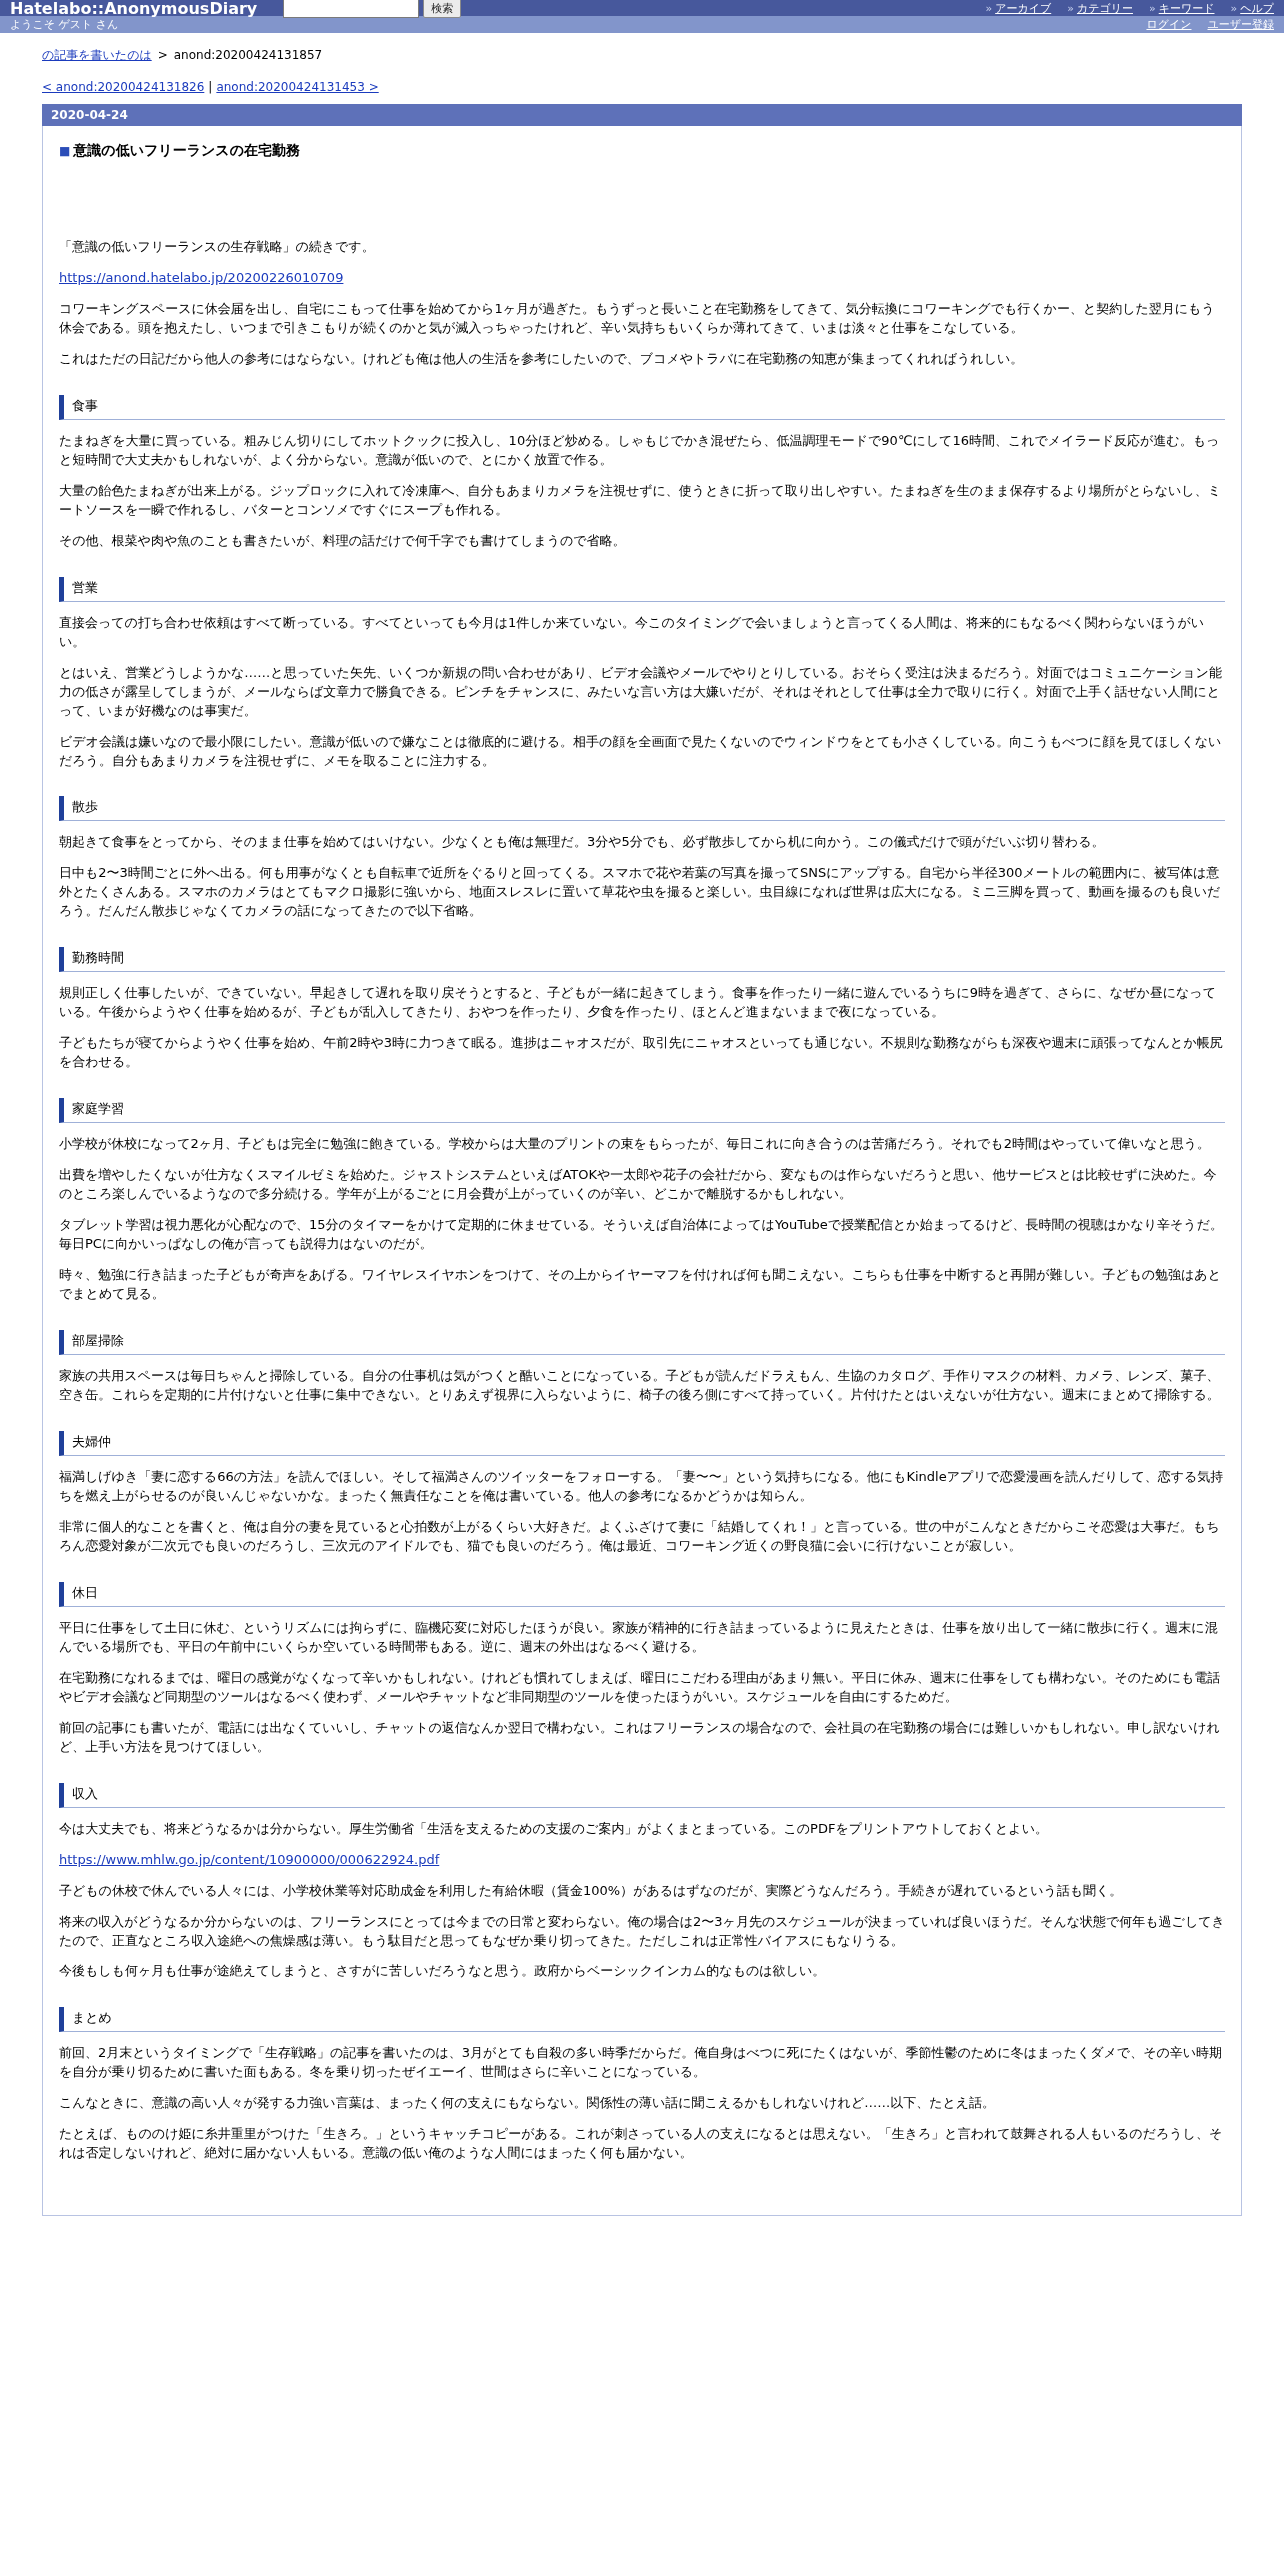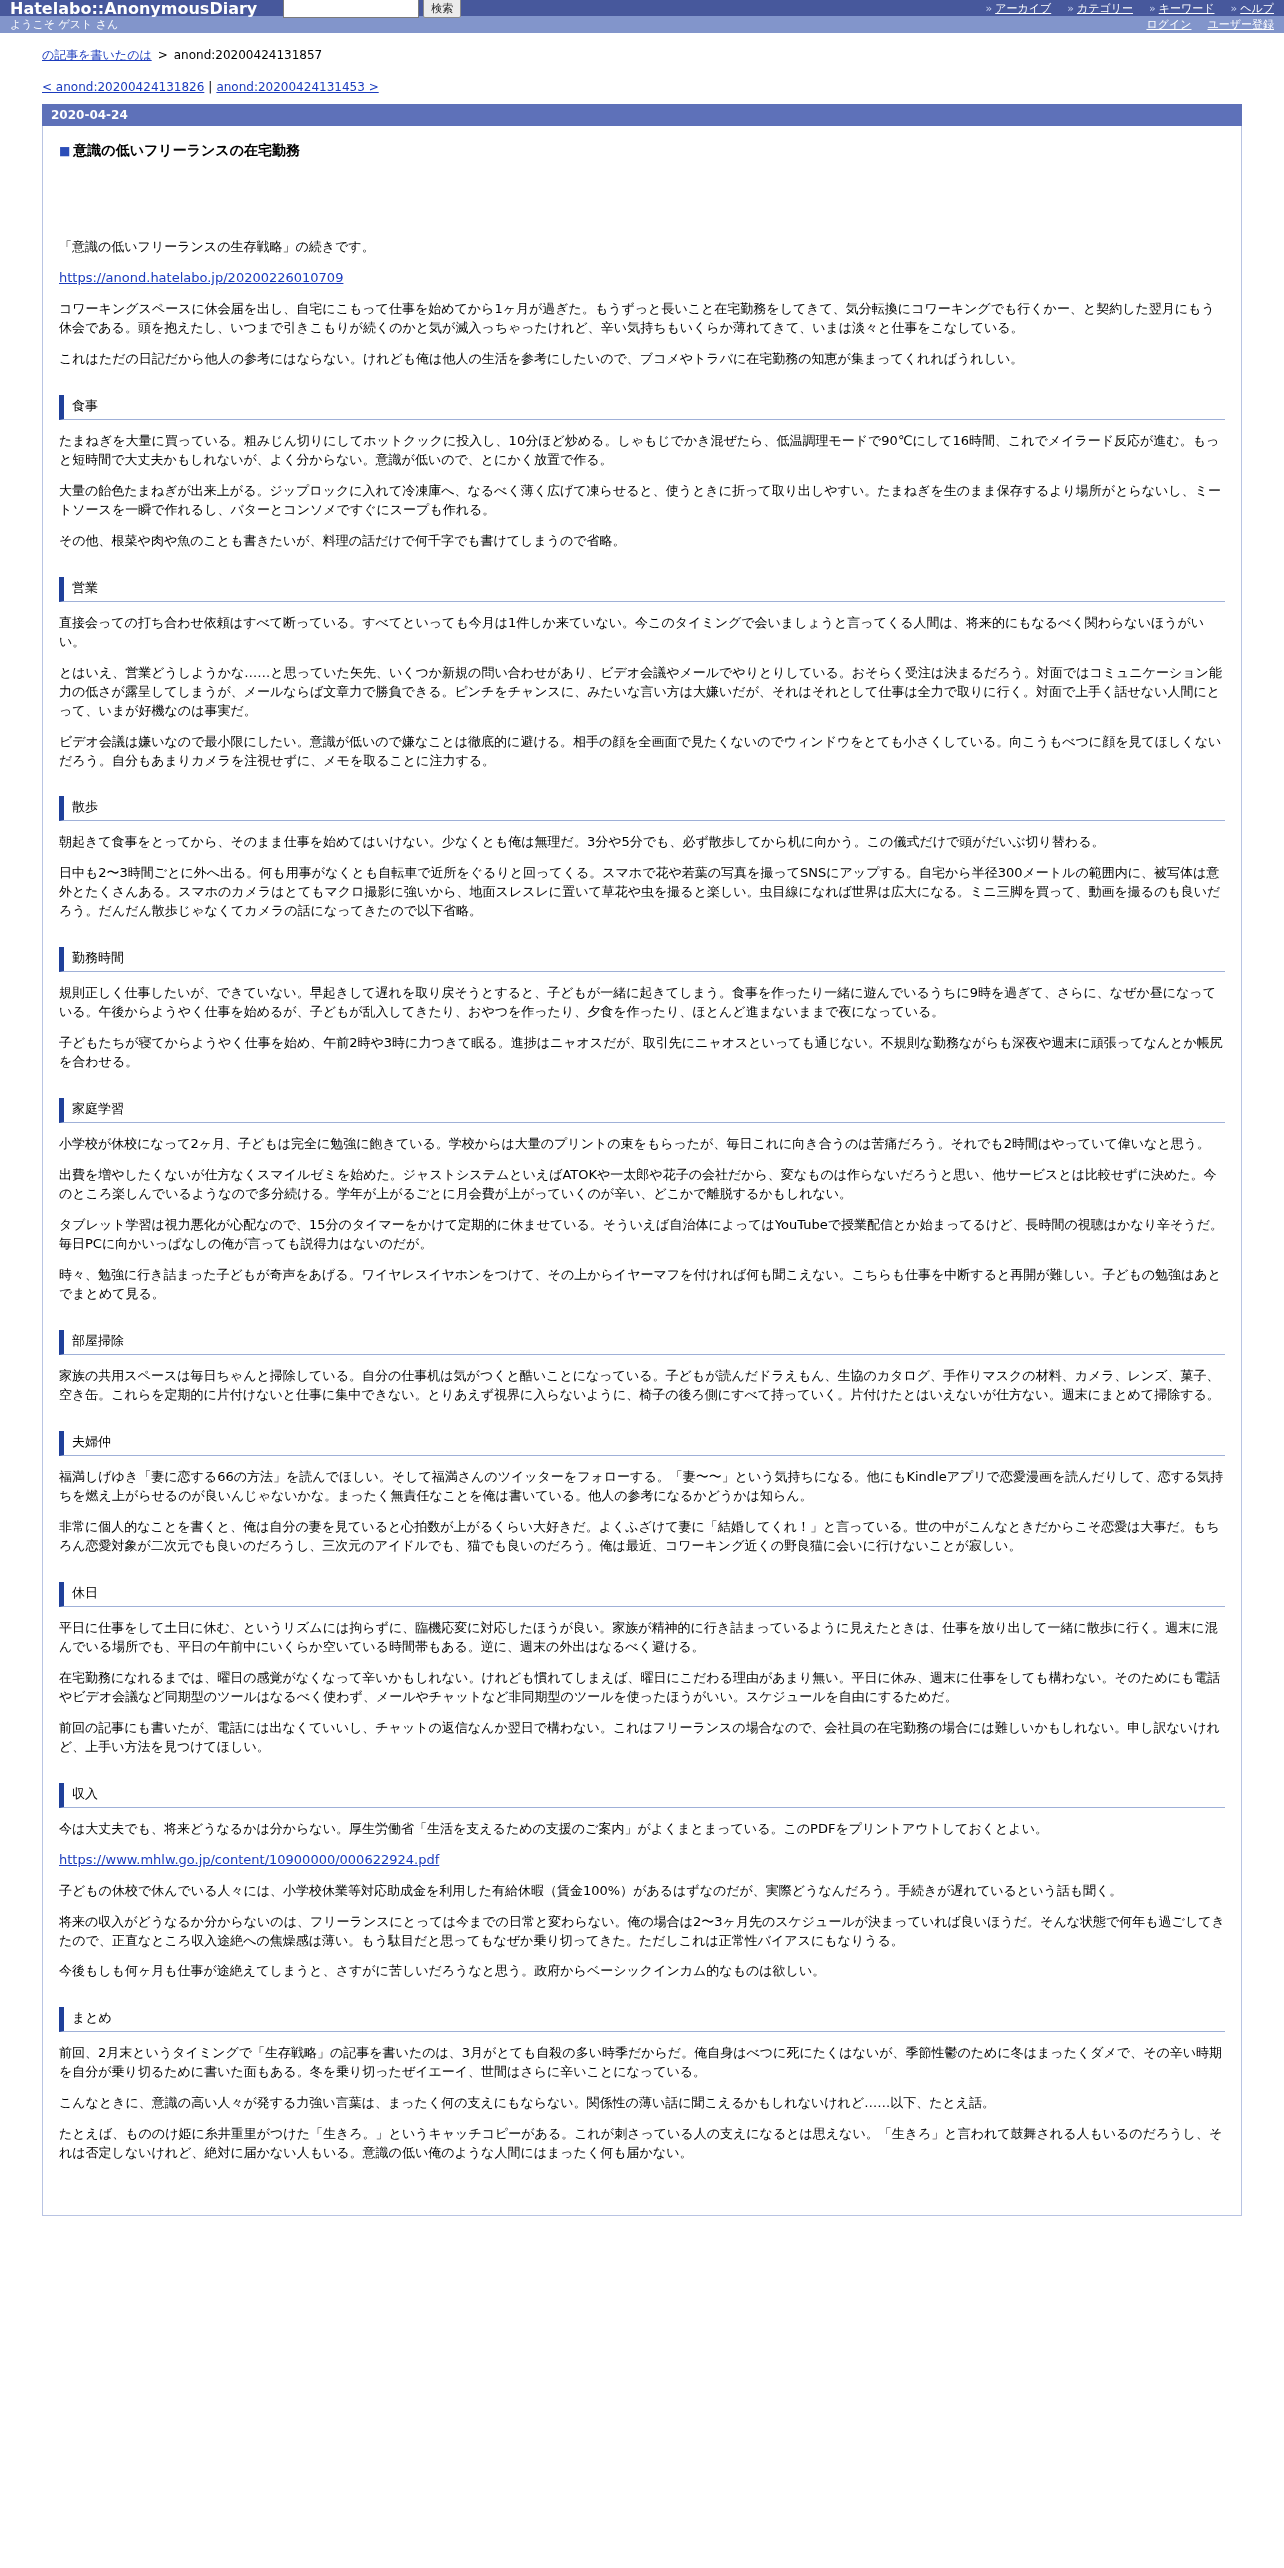--- a/index.html
+++ b/index.html
@@ -144,21 +144,21 @@
   <div class="entry-box">
     <h2 class="entry-title"><a class="title-marker">■</a><span>意識の低いフリーランスの在宅勤務</span></h2>
     <div class="ad-space"></div>
     <div>
         <p class="entry-paragraph">「意識の低いフリーランスの生存戦略」の続きです。</p>
         <p class="entry-paragraph"><a class="entry-link">https://anond.hatelabo.jp/20200226010709</a></p>
         <p class="entry-paragraph">コワーキングスペースに休会届を出し、自宅にこもって仕事を始めてから1ヶ月が過ぎた。もうずっと長いこと在宅勤務をしてきて、気分転換にコワーキングでも行くかー、と契約した翌月にもう休会である。頭を抱えたし、いつまで引きこもりが続くのかと気が滅入っちゃったけれど、辛い気持ちもいくらか薄れてきて、いまは淡々と仕事をこなしている。</p>
         <p class="entry-paragraph">これはただの日記だから他人の参考にはならない。けれども俺は他人の生活を参考にしたいので、ブコメやトラバに在宅勤務の知恵が集まってくれればうれしい。</p>
         <h3 class="section-heading">食事</h3>
         <p class="entry-paragraph">たまねぎを大量に買っている。粗みじん切りにしてホットクックに投入し、10分ほど炒める。しゃもじでかき混ぜたら、低温調理モードで90℃にして16時間、これでメイラード反応が進む。もっと短時間で大丈夫かもしれないが、よく分からない。意識が低いので、とにかく放置で作る。</p>
-        <p class="entry-paragraph">大量の飴色たまねぎが出来上がる。ジップロックに入れて冷凍庫へ、なるべく薄く広げて凍らせると、使うときに折って取り出しやすい。たまねぎを生のまま保存するより場所がとらないし、ミートソースを一瞬で作れるし、バターとコンソメですぐにスープも作れる。</p>
+        <p class="entry-paragraph">大量の飴色たまねぎが出来上がる。ジップロックに入れて冷凍庫へ、自分もあまりカメラを注視せずに、使うときに折って取り出しやすい。たまねぎを生のまま保存するより場所がとらないし、ミートソースを一瞬で作れるし、バターとコンソメですぐにスープも作れる。</p>
         <p class="entry-paragraph">その他、根菜や肉や魚のことも書きたいが、料理の話だけで何千字でも書けてしまうので省略。</p>
         <h3 class="section-heading">営業</h3>
         <p class="entry-paragraph">直接会っての打ち合わせ依頼はすべて断っている。すべてといっても今月は1件しか来ていない。今このタイミングで会いましょうと言ってくる人間は、将来的にもなるべく関わらないほうがいい。</p>
         <p class="entry-paragraph">とはいえ、営業どうしようかな……と思っていた矢先、いくつか新規の問い合わせがあり、ビデオ会議やメールでやりとりしている。おそらく受注は決まるだろう。対面ではコミュニケーション能力の低さが露呈してしまうが、メールならば文章力で勝負できる。ピンチをチャンスに、みたいな言い方は大嫌いだが、それはそれとして仕事は全力で取りに行く。対面で上手く話せない人間にとって、いまが好機なのは事実だ。</p>
         <p class="entry-paragraph">ビデオ会議は嫌いなので最小限にしたい。意識が低いので嫌なことは徹底的に避ける。相手の顔を全画面で見たくないのでウィンドウをとても小さくしている。向こうもべつに顔を見てほしくないだろう。自分もあまりカメラを注視せずに、メモを取ることに注力する。</p>
         <h3 class="section-heading">散歩</h3>
         <p class="entry-paragraph">朝起きて食事をとってから、そのまま仕事を始めてはいけない。少なくとも俺は無理だ。3分や5分でも、必ず散歩してから机に向かう。この儀式だけで頭がだいぶ切り替わる。</p>
         <p class="entry-paragraph">日中も2〜3時間ごとに外へ出る。何も用事がなくとも自転車で近所をぐるりと回ってくる。スマホで花や若葉の写真を撮ってSNSにアップする。自宅から半径300メートルの範囲内に、被写体は意外とたくさんある。スマホのカメラはとてもマクロ撮影に強いから、地面スレスレに置いて草花や虫を撮ると楽しい。虫目線になれば世界は広大になる。ミニ三脚を買って、動画を撮るのも良いだろう。だんだん散歩じゃなくてカメラの話になってきたので以下省略。</p>
         <h3 class="section-heading">勤務時間</h3>
         <p class="entry-paragraph">規則正しく仕事したいが、できていない。早起きして遅れを取り戻そうとすると、子どもが一緒に起きてしまう。食事を作ったり一緒に遊んでいるうちに9時を過ぎて、さらに、なぜか昼になっている。午後からようやく仕事を始めるが、子どもが乱入してきたり、おやつを作ったり、夕食を作ったり、ほとんど進まないままで夜になっている。</p>

